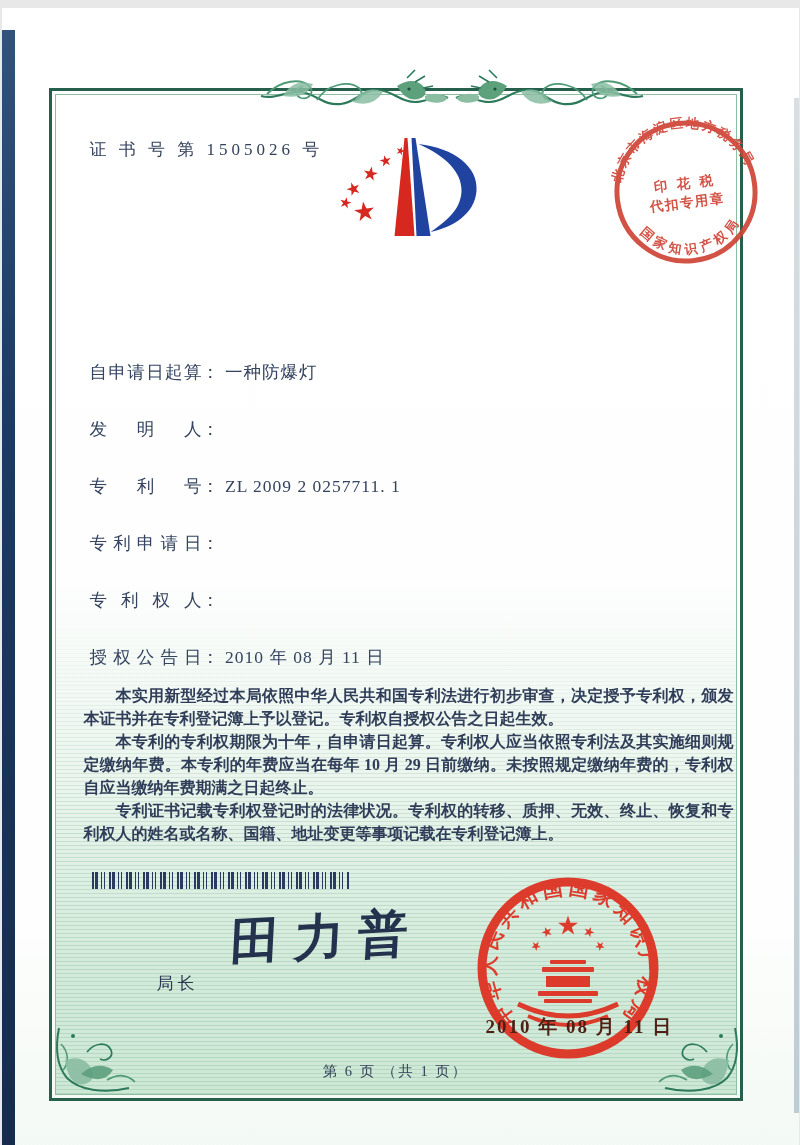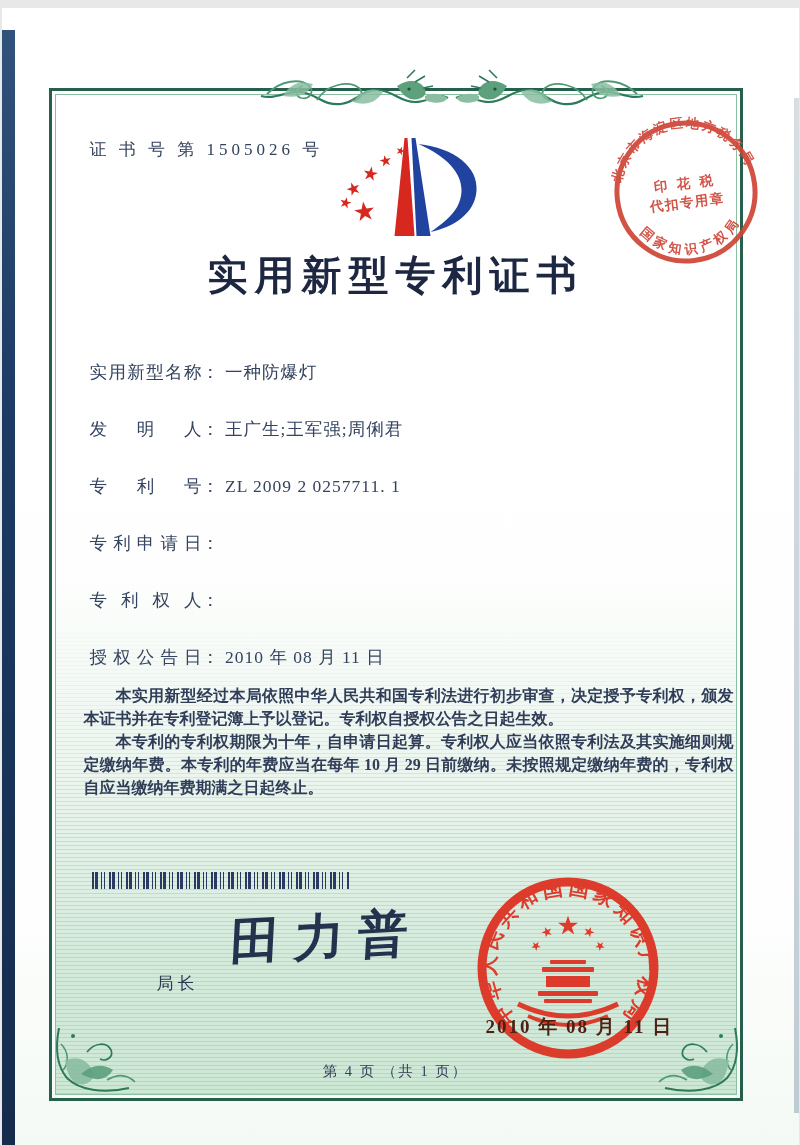--- a/index.html
+++ b/index.html
@@ -135,32 +135,30 @@
     <text font-size="13" letter-spacing="2.5" fill="#cf4437" font-weight="bold">
       <textPath href="#tx-top" startOffset="50%" text-anchor="middle">北京市海淀区地方税务局</textPath>
     </text>
     <text font-size="13" letter-spacing="4" fill="#cf4437" font-weight="bold">
       <textPath href="#tx-bot" startOffset="50%" text-anchor="middle">国家知识产权局</textPath>
     </text>
     <text x="86" y="82" text-anchor="middle" font-size="13.5" letter-spacing="3" fill="#cf4437" font-weight="bold">印 花 税</text>
     <text x="86" y="101" text-anchor="middle" font-size="13.5" letter-spacing="1.5" fill="#cf4437" font-weight="bold">代扣专用章</text>
   </svg>
 
-  <div class="title">实用新型专利证书</div>
 
   <div class="fields">
     <div class="field-row">
-      <span class="field-label">实用新型名称</span>
+      <span class="field-label">自申请日起算</span>
         <span class="field-colon">：</span>
         <span class="field-value">一种防爆灯</span>
     </div>
     <div class="field-row">
       <span class="field-label">发明人</span>
         <span class="field-colon">：</span>
-        <span class="field-value">王广生;王军强;周俐君</span>
     </div>
     <div class="field-row">
       <span class="field-label">专利号</span>
         <span class="field-colon">：</span>
         <span class="field-value">ZL 2009 2 0257711. 1</span>
     </div>
     <div class="field-row">
       <span class="field-label">专利申请日</span>
         <span class="field-colon">：</span>
     </div>
@@ -171,20 +169,21 @@
     <div class="field-row">
       <span class="field-label">授权公告日</span>
         <span class="field-colon">：</span>
         <span class="field-value">2010 年 08 月 11 日</span>
     </div>
   </div>
 
   <div class="paragraphs">
     <p>本实用新型经过本局依照中华人民共和国专利法进行初步审查，决定授予专利权，颁发本证书并在专利登记簿上予以登记。专利权自授权公告之日起生效。</p>
     <p>本专利的专利权期限为十年，自申请日起算。专利权人应当依照专利法及其实施细则规定缴纳年费。本专利的年费应当在每年 10 月 29 日前缴纳。未按照规定缴纳年费的，专利权自应当缴纳年费期满之日起终止。</p>
+    <p>专利证书记载专利权登记时的法律状况。专利权的转移、质押、无效、终止、恢复和专利权人的姓名或名称、国籍、地址变更等事项记载在专利登记簿上。</p>
   </div>
 
   <div class="barcode"></div>
 
   <div class="sig-role">局长</div>
   <div class="sig-name">田力普</div>
 
   <svg class="seal" viewBox="0 0 196 196">
     <defs>
       <path id="seal-arc" d="M 40,142 A 73,73 0 1 1 156,142"></path>
@@ -205,15 +204,15 @@
       <rect x="76" y="106" width="44" height="11"></rect>
       <rect x="68" y="121" width="60" height="5" rx="1"></rect>
       <rect x="74" y="129" width="48" height="4" rx="1"></rect>
       <path d="M 48,134 Q 98,158 148,134" fill="none" stroke="#de2f1f" stroke-width="5"></path>
       <path d="M 58,146 Q 98,164 138,146" fill="none" stroke="#de2f1f" stroke-width="4"></path>
     </g>
   </svg>
 
   <div class="seal-date">2010 年 08 月 11 日</div>
 
-  <div class="footer">第 4 页 （共 1 页）</div>
+  <div class="footer">第 6 页 （共 1 页）</div>
 
 </div>
 
 </body></html>

